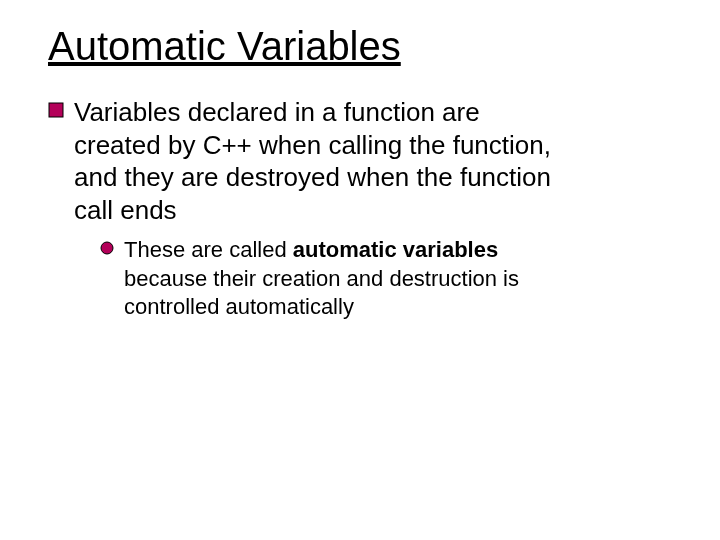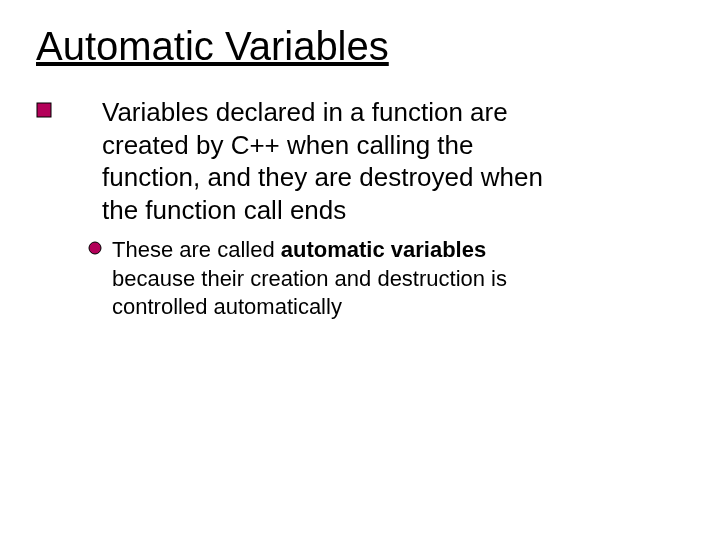--- a/index.html
+++ b/index.html
@@ -9,21 +9,21 @@
     height: 540px;
     background: #ffffff;
     font-family: "Comic Sans MS", "Comic Sans", cursive, sans-serif;
     color: #000;
     overflow: hidden;
   }
   .slide {
     box-sizing: border-box;
     width: 607px;
     height: 540px;
-    padding: 24px 40px 24px 36px;
+    padding: 24px 40px 24px 48px;
   }
   .title {
     font-size: 40px;
     text-decoration: underline;
     margin: 0 0 28px 0;
     line-height: 1.1;
     font-weight: normal;
   }
   .bullet-lvl1 {
     display: flex;
@@ -35,21 +35,20 @@
   .bullet-lvl1 .mark {
     flex: 0 0 auto;
     width: 26px;
     margin-top: 6px;
   }
   .bullet-lvl1 .mark svg {
     display: block;
   }
   .bullet-lvl1 .text {
     flex: 1 1 auto;
-    margin-left: 40px;
   }
   .bullet-lvl2 {
     display: flex;
     align-items: flex-start;
     font-size: 22px;
     line-height: 1.3;
     margin: 4px 0 16px 52px;
   }
   .bullet-lvl2 .mark {
     flex: 0 0 auto;

